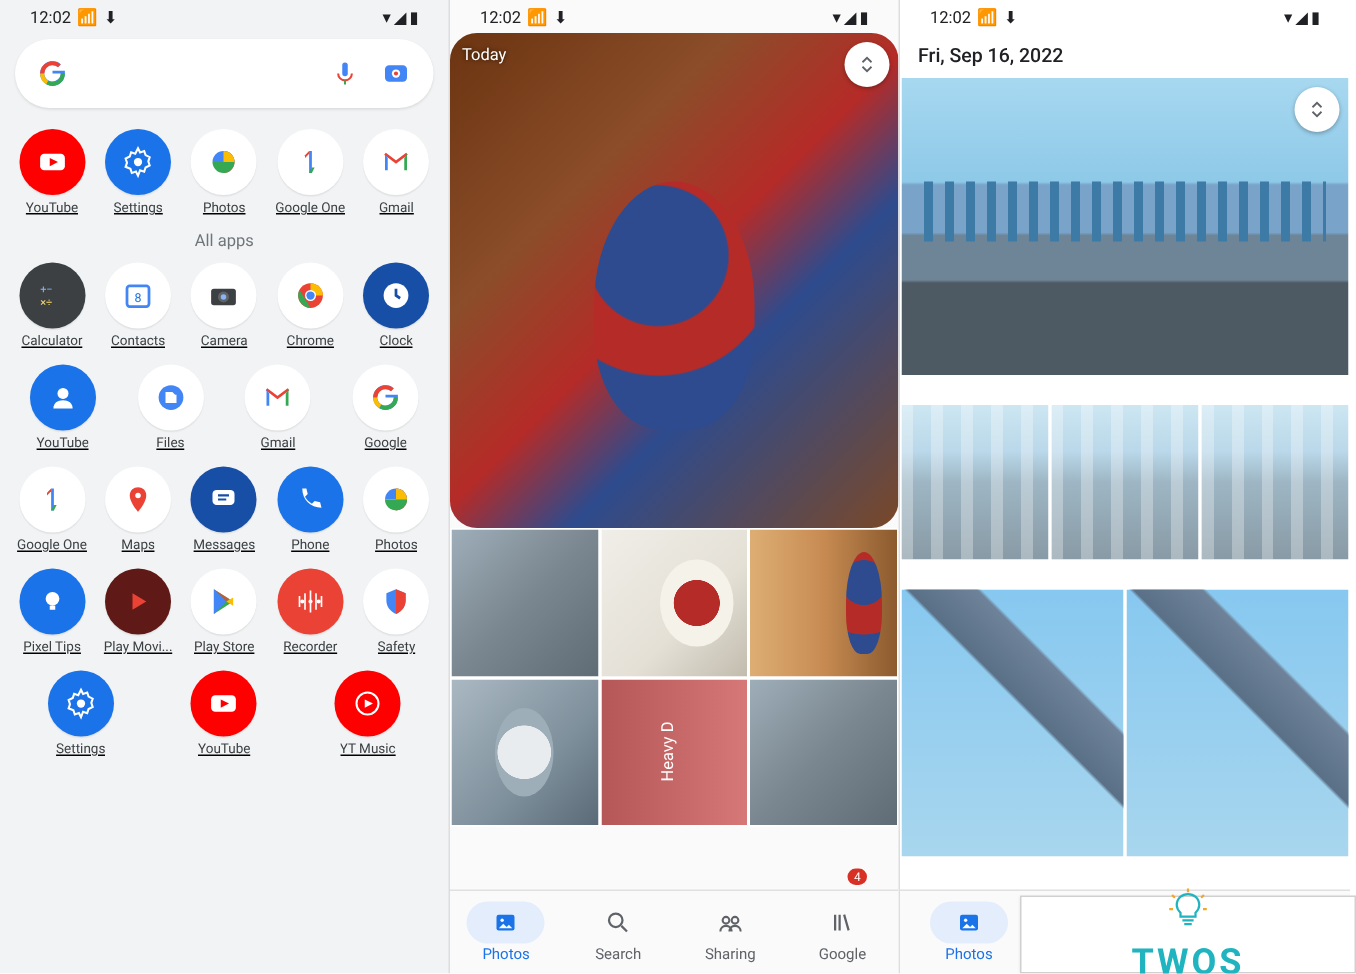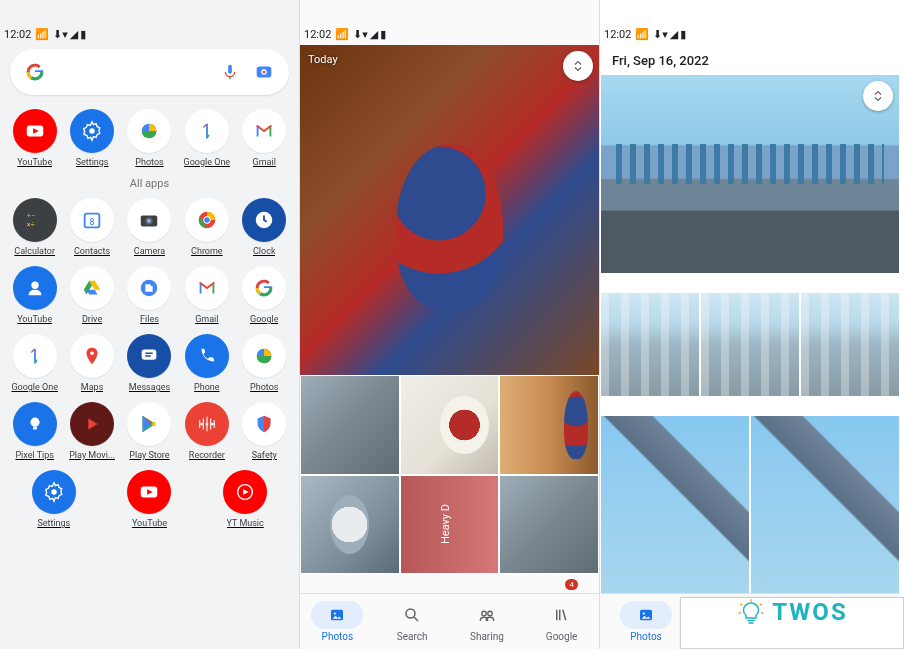--- a/index.html
+++ b/index.html
@@ -16,26 +16,25 @@
 .panel:last-child { border-right: none; }
 .panel.p1 { width: 300px; background: #f1f3f4; }
 .panel.p2 { width: 300px; background: #fafafa; }
 .panel.p3 { width: 300px; background: #fff; }
 
 
 .status-bar {
   height: 22px;
   display: flex;
   align-items: center;
-  justify-content: flex-start;
-  padding: 0 4px;
+  justify-content: space-between;
+  padding: 0 20px;
   font-size: 11px;
   color: #202124;
   background: transparent;
-  margin-top: 23px;
 }
 .status-left { display: flex; align-items: center; gap: 4px; }
 .status-right { display: flex; align-items: center; gap: 2px; }
 
 
 .search-pill {
   margin: 4px 10px 10px;
   height: 46px;
   background: #fff;
   border-radius: 24px;
@@ -87,21 +86,21 @@
 .bnitem.active { color: #1a73e8; }
 .bnpill { width: 52px; height: 28px; border-radius: 14px; background: #e3edfb; display: flex; align-items: center; justify-content: center; margin-bottom: 2px; }
 .bnitem:not(.active) .bnpill { background: transparent; }
 .bnitem svg { width: 18px; height: 18px; }
 .badge { position: absolute; margin-left: 20px; margin-top: -22px; background: #d93025; color: #fff; font-size: 8px; border-radius: 8px; padding: 1px 4px; }
 
 .bottom-nav.partial { justify-content: flex-start; padding-left: 20px; }
 .bottom-nav.partial .bnitem { margin-right: 30px; }
 
 
-.ph-spider { background: linear-gradient(135deg, #6b3410 0%, #8b4d2a 30%, #b52b27 50%, #2d4b8e 65%, #7a4828 100%); position: relative; }
+.ph-spider { background: linear-gradient(135deg, #6b3410 0%, #8b4d2a 30%, #b52b27 50%, #2d4b8e 65%, #7a4828 100%); position: relative; border-radius: 18px; }
 .ph-spider::after { content:""; position:absolute; left:32%; top:30%; width:36%; height:50%; border-radius:50% 50% 40% 40%; background: radial-gradient(circle at 40% 30%, #2d4b8e 35%, #b52b27 36% 60%, #2d4b8e 61%); }
 .ph-bridge1 { background: linear-gradient(180deg, #a7d8f0 0%, #8ec9e8 35%, #7aa3c9 36% 52%, #6e8598 53% 68%, #4d5a63 69% 100%); position:relative; }
 .ph-bridge1::before { content:""; position:absolute; left:5%; right:5%; top:35%; height:20%; background: repeating-linear-gradient(90deg, #3d7aa6 0 6px, rgba(0,0,0,0) 6px 14px); }
 .ph-underbridge { background: linear-gradient(180deg, #cde6f2 0%, #b9d8e9 30%, #9eb6c4 50%, #889aa5 100%); position:relative; }
 .ph-underbridge::after { content:""; position:absolute; inset:0; background: repeating-linear-gradient(90deg, rgba(255,255,255,0.3) 0 8px, rgba(0,0,0,0) 8px 20px); }
 .ph-bluesky { background: linear-gradient(180deg, #87c8f0 0%, #a8d6ee 100%); position:relative; }
 .ph-bluesky::before { content:""; position:absolute; inset:0; background: linear-gradient(45deg, rgba(0,0,0,0) 55%, #5a7086 56%, #6e8399 70%, rgba(0,0,0,0) 71%); }
 .ph-figurines { background: linear-gradient(135deg, #9eaeb8 0%, #7a8690 50%, #5f6c76 100%); }
 .ph-plush { background: linear-gradient(135deg, #f0eee8 0%, #e4e0d6 60%, #c2bcae 100%); position:relative; }
 .ph-plush::after { content:""; position:absolute; left:40%; top:20%; width:50%; height:60%; border-radius:50%; background: radial-gradient(circle, #b52b27 40%, #f5f2ea 41%); }
@@ -118,23 +117,24 @@
 .p3grid .c3 { width: 50%; height: 180px; }
 .p3grid > div { border: 1px solid #fff; }
 
 
 .watermark {
   position: absolute;
   right: 0; bottom: 0;
   height: 52px; width: 224px;
   background: #fff;
   border: 1px solid #d0d0d0;
-  display: flex; align-items: flex-start; justify-content: center;
+  display: flex; align-items: center; justify-content: center;
   gap: 6px;
   box-shadow: 0 0 2px rgba(0,0,0,0.1);
+  flex-direction: column;
 }
 .watermark .bulb { width: 30px; height: 30px; }
 .watermark .txt { font-size: 24px; font-weight: 700; letter-spacing: 2px; color: #1fb4bf; }
 </style>
 </head>
 <body>
 
 <svg width="0" height="0" style="position:absolute">
 <defs>
 <symbol id="youtube-icon" viewBox="0 0 24 24">
@@ -432,30 +432,20 @@
                   <use href="#contacts-icon"></use>
                 </svg>
               </span>
     </div>
     <div class="app-label">YouTube</div>
           </div>
           <div class="app">
     <div class="app-iconwrap ">
       <span class="iconbox">
                 <svg>
-                  <use href="#drive-icon"></use>
-                </svg>
-              </span>
-    </div>
-    <div class="app-label">Drive</div>
-          </div>
-          <div class="app">
-    <div class="app-iconwrap ">
-      <span class="iconbox">
-                <svg>
                   <use href="#files-icon"></use>
                 </svg>
               </span>
     </div>
     <div class="app-label">Files</div>
           </div>
           <div class="app">
     <div class="app-iconwrap ">
       <span class="iconbox">
                 <svg>

